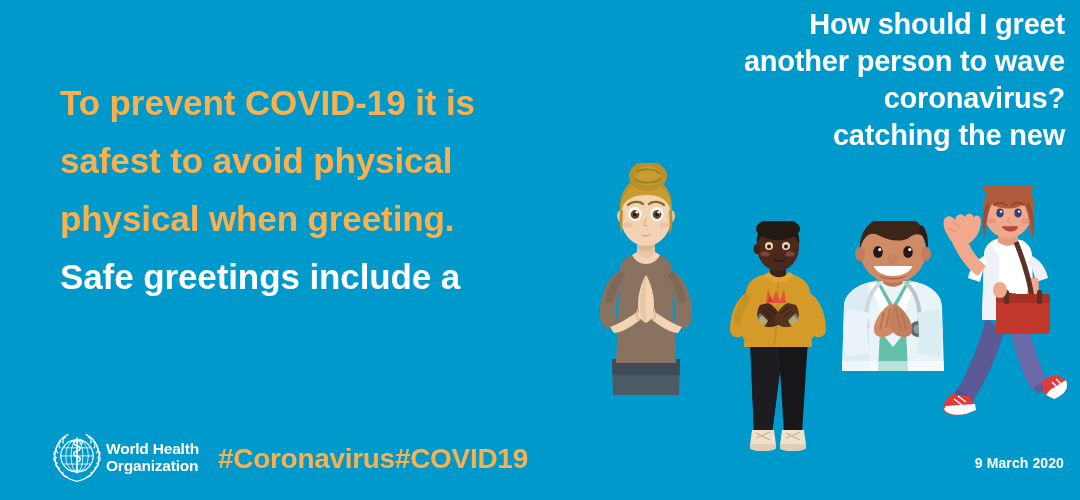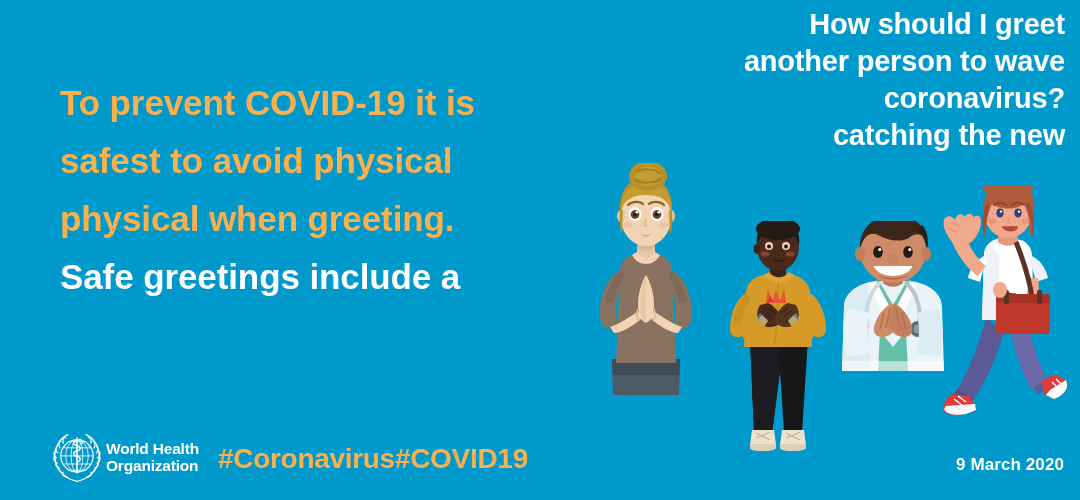--- a/index.html
+++ b/index.html
@@ -71,21 +71,21 @@
     color:#fab04c;
     font-size:28px;
     font-weight:bold;
     letter-spacing:-0.3px;
   }
 
   #date-stamp {
     position:absolute;
     right:16px; top:455px;
     color:#ffffff;
-    font-size:17px;
+    font-size:14px;
     font-weight:bold;
     letter-spacing:0.1px;
   }
 
   
   .figure { position:absolute; }
   #fig-namaste { left:576px; top:163px; width:140px; height:240px; }
   #fig-heart   { left:722px; top:221px; width:112px; height:236px; }
   #fig-doctor  { left:834px; top:221px; width:118px; height:158px; }
   #fig-waving  { left:938px; top:186px; width:134px; height:238px; }

